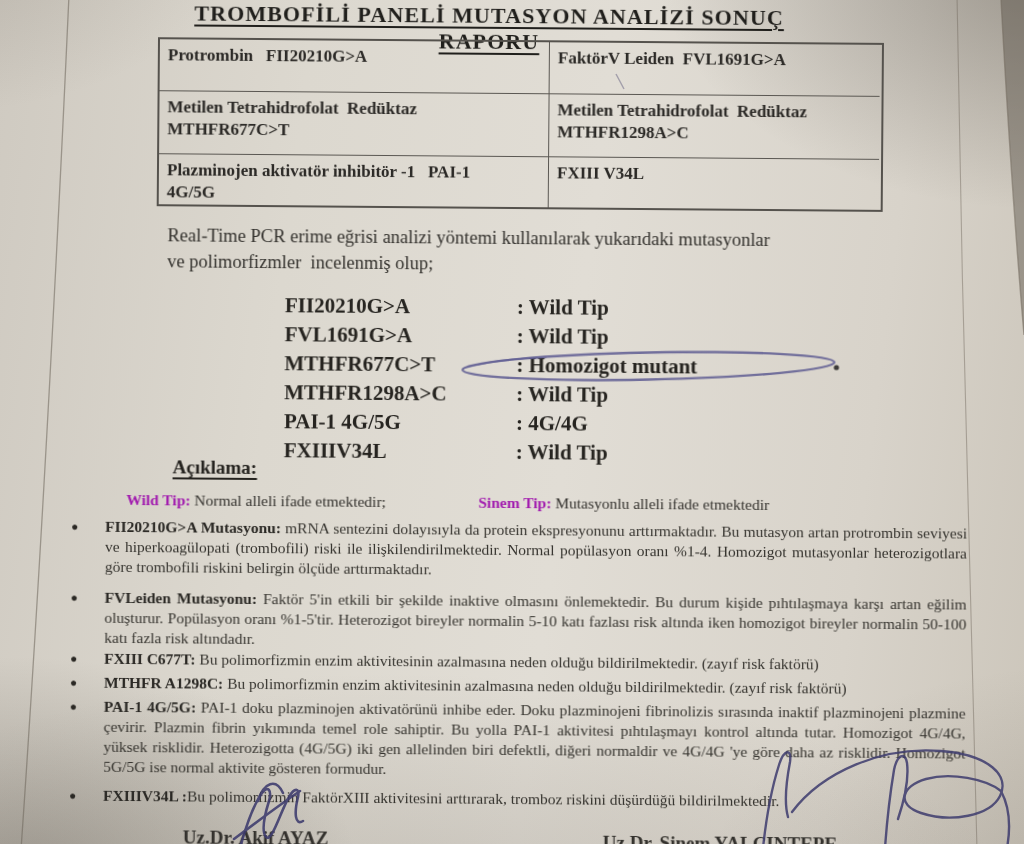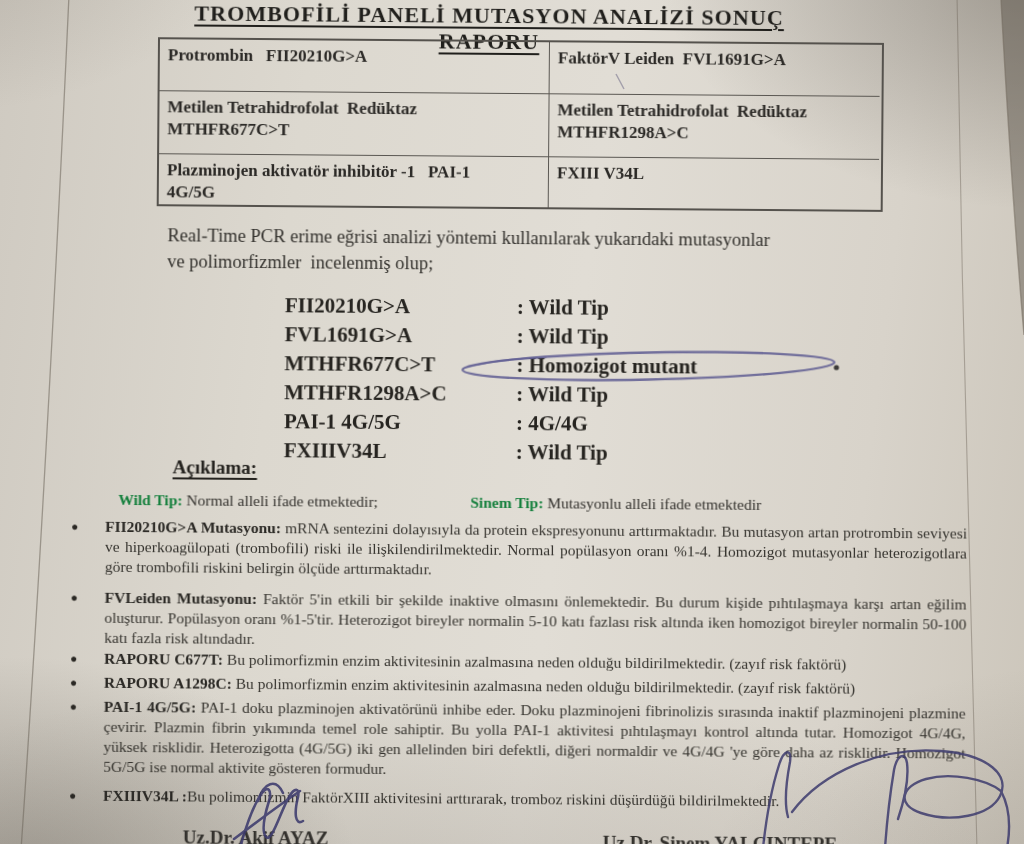--- a/index.html
+++ b/index.html
@@ -50,21 +50,21 @@
   .result-row{display:flex;height:29px;line-height:29px;font-weight:bold;font-size:21px;color:#262420;}
   .result-name{width:232px;}
   .result-value{position:relative;white-space:pre;}
   .pen-circle-svg{position:absolute;left:-70px;top:-6px;pointer-events:none;}
   
   .aciklama-heading{
     position:absolute;left:129px;top:459px;font-weight:bold;font-size:19px;color:#25231f;
     text-decoration:underline;text-decoration-thickness:2px;text-underline-offset:4px;margin-left:44px;
   }
   .legend{position:absolute;left:119px;top:494px;font-size:15.5px;color:#34322e;white-space:pre-wrap;}
-  .legend b{color:#15803d;}
+  .legend b{color:#a21caf;margin-left:8px;}
   .legend-left{display:inline-block;width:352px;}
   .bullet{
     position:absolute;left:66px;width:902px;display:flex;align-items:flex-start;
     font-size:15.5px;line-height:20px;color:#36342f;
   }
   .bullet .dot{width:34px;flex:0 0 34px;font-size:12px;line-height:20px;text-align:left;padding-left:6px;color:#2a2824;}
   .bullet .b-body{flex:1;text-align:justify;}
   .bullet .b-label{font-weight:bold;color:#2a2824;}
   .b1{top:520px;} .b2{top:591px;} .b3{top:652px;} .b4{top:676px;} .b5{top:700px;} .b6{top:789px;}
   
@@ -129,25 +129,25 @@
   <div class="bullet b1">
     <span class="dot">●</span>
     <span class="b-body"><span class="b-label">FII20210G&gt;A Mutasyonu:</span><span> mRNA sentezini dolayısıyla da protein ekspresyonunu arttırmaktadır. Bu mutasyon artan protrombin seviyesi ve hiperkoagülopati (trombofili) riski ile ilişkilendirilmektedir. Normal popülasyon oranı %1-4. Homozigot mutasyonlar heterozigotlara göre trombofili riskini belirgin ölçüde arttırmaktadır.</span></span>
   </div>
   <div class="bullet b2">
     <span class="dot">●</span>
     <span class="b-body"><span class="b-label">FVLeiden Mutasyonu:</span><span> Faktör 5'in etkili bir şekilde inaktive olmasını önlemektedir. Bu durum kişide pıhtılaşmaya karşı artan eğilim oluşturur. Popülasyon oranı %1-5'tir. Heterozigot bireyler normalin 5-10 katı fazlası risk altında iken homozigot bireyler normalin 50-100 katı fazla risk altındadır.</span></span>
   </div>
   <div class="bullet b3">
     <span class="dot">●</span>
-    <span class="b-body"><span class="b-label">RAPORU C677T:</span><span> Bu polimorfizmin enzim aktivitesinin azalmasına neden olduğu bildirilmektedir. (zayıf risk faktörü)</span></span>
+    <span class="b-body"><span class="b-label">FXIII C677T:</span><span> Bu polimorfizmin enzim aktivitesinin azalmasına neden olduğu bildirilmektedir. (zayıf risk faktörü)</span></span>
   </div>
   <div class="bullet b4">
     <span class="dot">●</span>
-    <span class="b-body"><span class="b-label">RAPORU A1298C:</span><span> Bu polimorfizmin enzim aktivitesinin azalmasına neden olduğu bildirilmektedir. (zayıf risk faktörü)</span></span>
+    <span class="b-body"><span class="b-label">MTHFR A1298C:</span><span> Bu polimorfizmin enzim aktivitesinin azalmasına neden olduğu bildirilmektedir. (zayıf risk faktörü)</span></span>
   </div>
   <div class="bullet b5">
     <span class="dot">●</span>
     <span class="b-body"><span class="b-label">PAI-1  4G/5G:</span><span> PAI-1 doku plazminojen aktivatörünü inhibe eder. Doku plazminojeni fibrinolizis sırasında inaktif plazminojeni plazmine çevirir. Plazmin fibrin yıkımında temel role sahiptir. Bu yolla PAI-1 aktivitesi pıhtılaşmayı kontrol altında tutar. Homozigot 4G/4G, yüksek risklidir. Heterozigotta (4G/5G) iki gen allelinden biri defektli, diğeri normaldir ve 4G/4G 'ye göre daha az risklidir. Homozigot 5G/5G ise normal aktivite gösteren formudur.</span></span>
   </div>
   <div class="bullet b6">
     <span class="dot">●</span>
     <span class="b-body"><span class="b-label">FXIIIV34L :</span><span>Bu polimorfizmin FaktörXIII aktivitesini arttırarak, tromboz riskini düşürdüğü bildirilmektedir.</span></span>
   </div>
 

